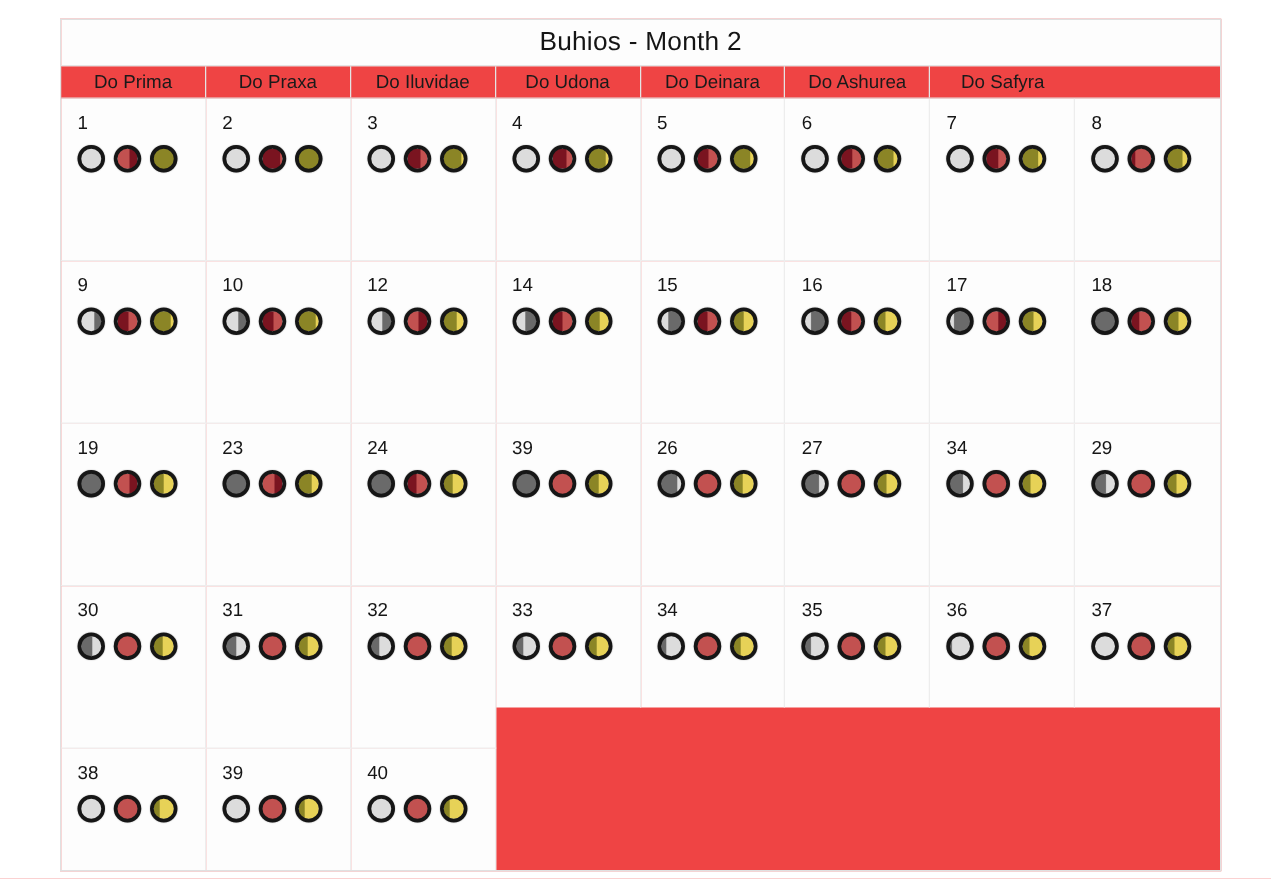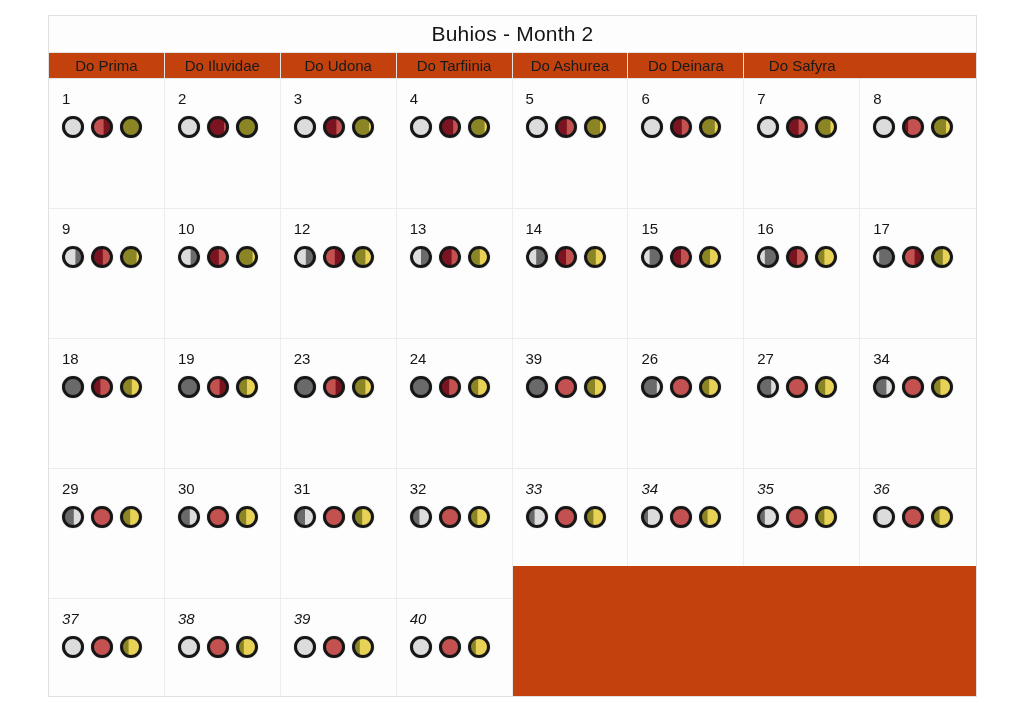--- a/index.html
+++ b/index.html
@@ -4,21 +4,21 @@
 <style>
   html,body{margin:0;padding:0;}
   body{
     width:1024px;height:703px;overflow:hidden;position:relative;
     background:#ffffff;
     font-family:"Liberation Sans","DejaVu Sans",sans-serif;
     color:#141414;
   }
   .calendar{
     position:absolute;left:48px;top:15px;width:929px;
-    border:1px solid #e0e0e0;background:#c2410c;
+    border:1px solid #e0e0e0;background:#ef4444;
     box-sizing:border-box;
   }
   .title-row{
     height:37px;border-bottom:1px solid #e4e4e4;
     display:flex;align-items:center;justify-content:center;
     font-size:21px;font-weight:500;letter-spacing:.2px;
     box-sizing:border-box;background:#fdfdfd;
   }
   .weekday-row{
     display:grid;grid-template-columns:repeat(8,1fr);
@@ -36,46 +36,46 @@
   }
   .day-cell{
     box-sizing:border-box;
     border-right:1px solid #ededed;
     border-bottom:1px solid #ededed;
     height:130px;
     padding:11px 0 0 13px;
     background:#fdfdfd;
   }
   .day-cell:nth-child(8n){border-right:none;}
-  .day-cell.last-row{height:97px;border-bottom:none;font-style:italic;}
+  .day-cell.last-row{height:97px;border-bottom:none;}
   .day-num{
     font-size:15px;line-height:17px;color:#161616;
   }
   .moon-strip{
     display:flex;gap:7px;margin-top:9px;
   }
   .moon{
     width:16px;height:16px;border-radius:50%;
     border:3px solid #161616;
     box-shadow:0 0 1px rgba(0,0,0,.45);
     flex:0 0 auto;
   }
 </style>
 </head>
 <body>
 
 <div class="calendar">
   <div class="title-row">Buhios - Month 2</div>
   <div class="weekday-row">
       <div class="weekday">Do Prima</div>
+      <div class="weekday">Do Praxa</div>
       <div class="weekday">Do Iluvidae</div>
       <div class="weekday">Do Udona</div>
-      <div class="weekday">Do Tarfiinia</div>
+      <div class="weekday">Do Deinara</div>
       <div class="weekday">Do Ashurea</div>
-      <div class="weekday">Do Deinara</div>
       <div class="weekday">Do Safyra</div>
     </div>
   <div class="grid">
       <div class="day-cell">
         <div class="day-num">1</div>
         <div class="moon-strip">
           <span class="moon" style="background: rgb(220, 220, 220);"></span>
           <span class="moon" style="background: linear-gradient(90deg, rgb(194, 81, 80) 0%, rgb(194, 81, 80) 57%, rgb(122, 20, 32) 63%, rgb(122, 20, 32) 100%);"></span>
           <span class="moon" style="background: rgb(139, 133, 38);"></span>
         </div>
@@ -151,28 +151,20 @@
           <span class="moon" style="background: linear-gradient(90deg, rgb(122, 20, 32) 0%, rgb(122, 20, 32) 52%, rgb(194, 81, 80) 58%, rgb(194, 81, 80) 100%);"></span>
           <span class="moon" style="background: linear-gradient(90deg, rgb(139, 133, 38) 0%, rgb(139, 133, 38) 82%, rgb(231, 210, 87) 88%, rgb(231, 210, 87) 100%);"></span>
         </div>
       </div>
       <div class="day-cell">
         <div class="day-num">12</div>
         <div class="moon-strip">
           <span class="moon" style="background: linear-gradient(90deg, rgb(220, 220, 220) 0%, rgb(220, 220, 220) 52%, rgb(106, 106, 106) 58%, rgb(106, 106, 106) 100%);"></span>
           <span class="moon" style="background: linear-gradient(90deg, rgb(194, 81, 80) 0%, rgb(194, 81, 80) 52%, rgb(122, 20, 32) 58%, rgb(122, 20, 32) 100%);"></span>
           <span class="moon" style="background: linear-gradient(90deg, rgb(139, 133, 38) 0%, rgb(139, 133, 38) 62%, rgb(231, 210, 87) 68%, rgb(231, 210, 87) 100%);"></span>
-        </div>
-      </div>
-      <div class="day-cell">
-        <div class="day-num">13</div>
-        <div class="moon-strip">
-          <span class="moon" style="background: linear-gradient(90deg, rgb(220, 220, 220) 0%, rgb(220, 220, 220) 47%, rgb(106, 106, 106) 53%, rgb(106, 106, 106) 100%);"></span>
-          <span class="moon" style="background: linear-gradient(90deg, rgb(122, 20, 32) 0%, rgb(122, 20, 32) 57%, rgb(194, 81, 80) 63%, rgb(194, 81, 80) 100%);"></span>
-          <span class="moon" style="background: linear-gradient(90deg, rgb(139, 133, 38) 0%, rgb(139, 133, 38) 52%, rgb(231, 210, 87) 58%, rgb(231, 210, 87) 100%);"></span>
         </div>
       </div>
       <div class="day-cell">
         <div class="day-num">14</div>
         <div class="moon-strip">
           <span class="moon" style="background: linear-gradient(90deg, rgb(220, 220, 220) 0%, rgb(220, 220, 220) 42%, rgb(106, 106, 106) 48%, rgb(106, 106, 106) 100%);"></span>
           <span class="moon" style="background: linear-gradient(90deg, rgb(122, 20, 32) 0%, rgb(122, 20, 32) 47%, rgb(194, 81, 80) 53%, rgb(194, 81, 80) 100%);"></span>
           <span class="moon" style="background: linear-gradient(90deg, rgb(139, 133, 38) 0%, rgb(139, 133, 38) 52%, rgb(231, 210, 87) 58%, rgb(231, 210, 87) 100%);"></span>
         </div>
       </div>

